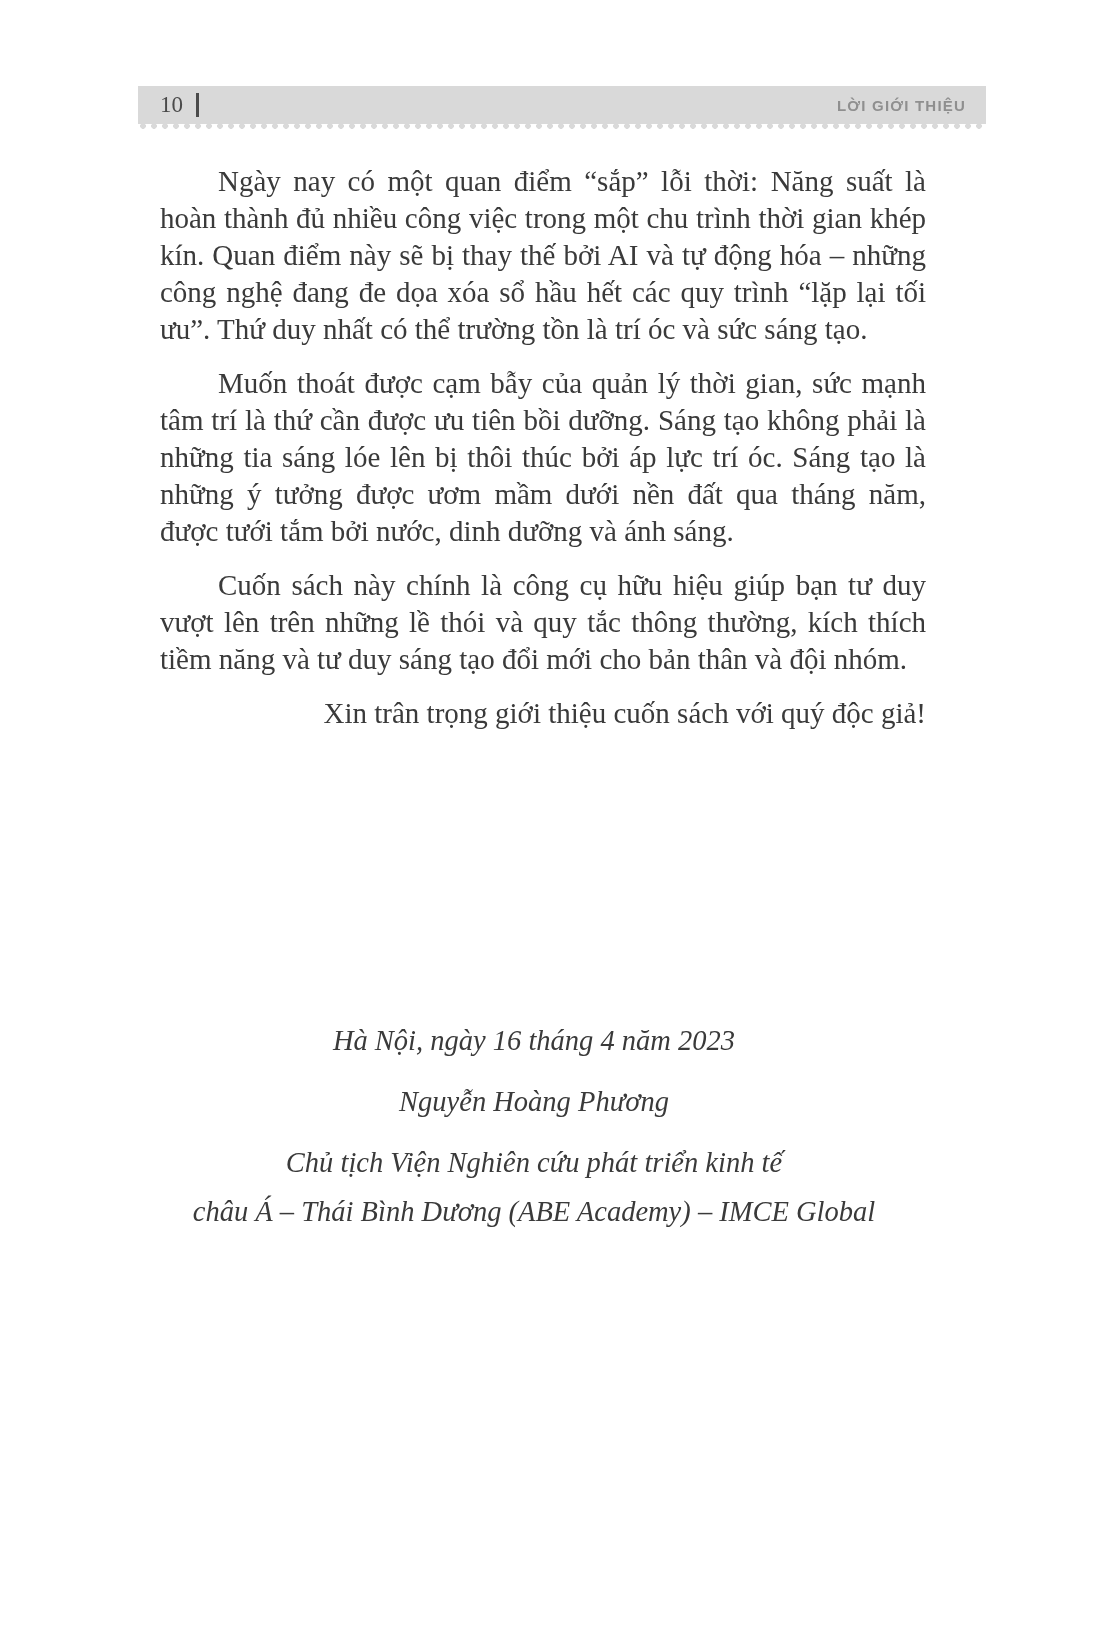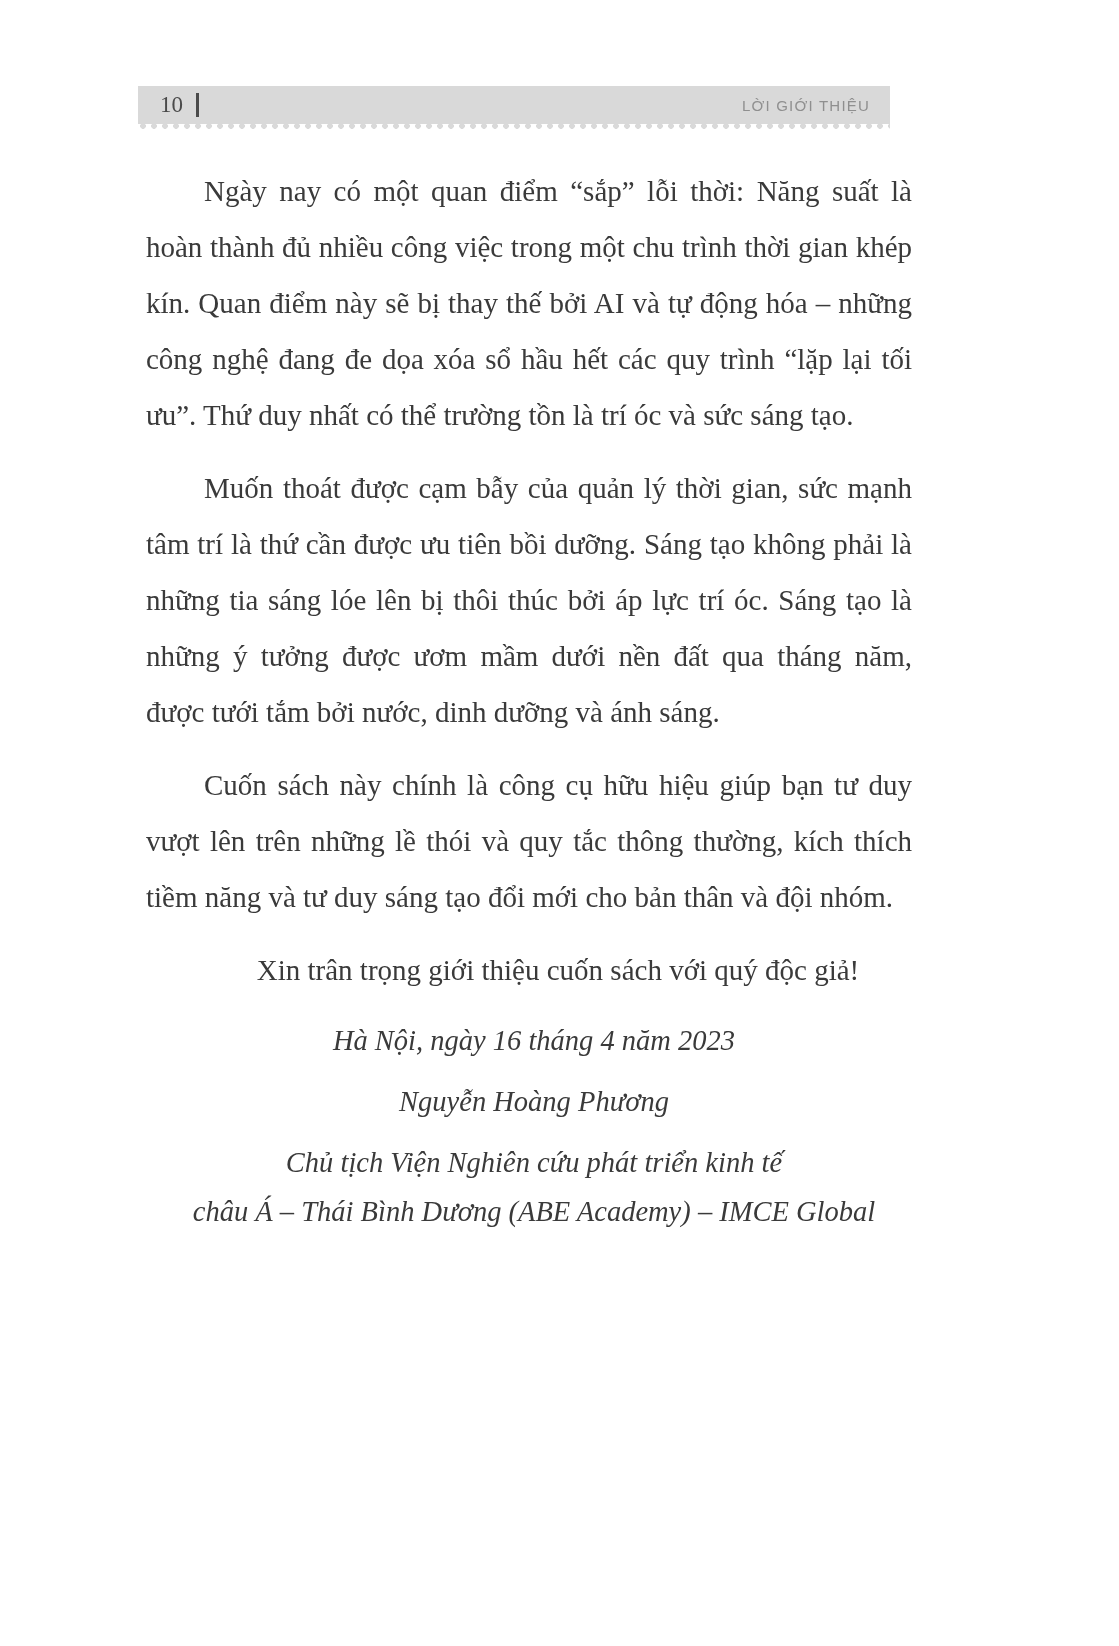--- a/index.html
+++ b/index.html
@@ -15,21 +15,21 @@
     background: #ffffff;
     color: #3b3b3b;
     overflow: hidden;
   }
 
   
   .page-header {
     position: absolute;
     left: 138px;
     top: 86px;
-    width: 752px;
+    width: 848px;
     height: 38px;
     background: #d9d9d9;
     display: flex;
     align-items: center;
     justify-content: space-between;
     padding: 0 20px 0 22px;
   }
   .page-header::after {
     content: "";
     position: absolute;
@@ -50,42 +50,42 @@
   }
   .page-number-sep {
     display: inline-block;
     width: 2.5px;
     height: 24px;
     background: #4a4a4a;
   }
   .header-title {
     font-family: "Liberation Sans", sans-serif;
     font-size: 15px;
-    font-weight: normal;
+    font-weight: bold;
     color: #8f8f8f;
     letter-spacing: 1.2px;
   }
 
   
   .body-text {
     position: absolute;
-    left: 146px;
+    left: 160px;
     top: 163px;
     width: 766px;
     font-size: 29px;
-    line-height: 56px;
+    line-height: 37px;
     text-align: justify;
     color: #3a3a3a;
   }
   .body-text p {
     text-indent: 58px;
     margin-bottom: 17px;
   }
   .body-text p.closing {
-    text-align: center;
+    text-align: right;
     margin-bottom: 12px;
   }
 
   
   .signature {
     position: absolute;
     left: 151px;
     top: 1018px;
     width: 766px;
     font-size: 28.5px;

